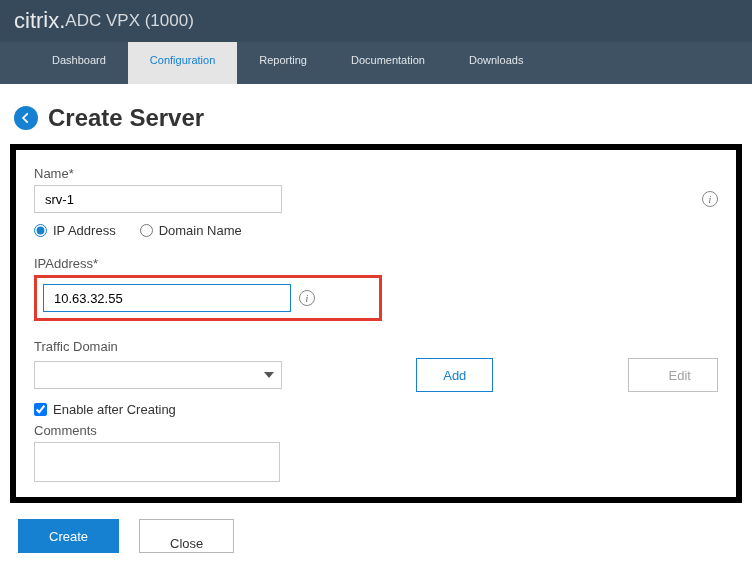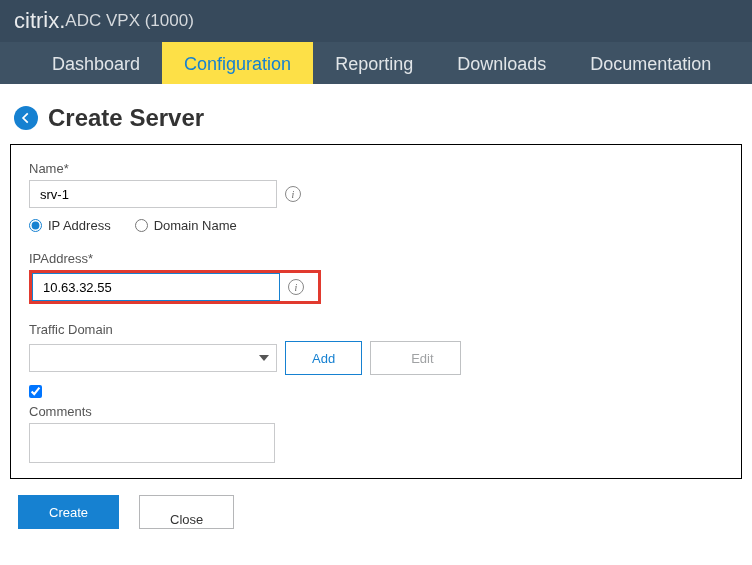--- a/index.html
+++ b/index.html
@@ -2,35 +2,35 @@
 <html><head>
 <meta charset="utf-8">
 <style>
   * { box-sizing: border-box; }
   body { margin: 0; font-family: "Segoe UI", Arial, sans-serif; font-size: 13px; color: #333; background: #fff; width: 752px; }
   .header { background: #374a5c; color: #e4e7ea; display: flex; align-items: center; height: 42px; padding: 0 14px; }
   .logo { font-size: 22px; letter-spacing: 0px; font-weight: 400; margin-right: 0; color: #e8eaec; }
   .logo .dot { font-size: 22px; }
   .product { font-size: 17px; color: #d5d9dd; }
   .tabs { background: #3e5264; display: flex; padding-left: 30px; height: 42px; }
-  .tab { padding: 12px 22px 0 22px; color: #e1e5e8; font-size: 18px; height: 42px; cursor: pointer; }
-  .tab.active { background: #fde047; color: #1681d1; }
+  .tab { padding: 12px 22px 0 22px; color: #e1e5e8; font-size: 11px; height: 42px; cursor: pointer; }
+  .tab.active { background: #e5e5e5; color: #1681d1; }
   .page-title-row { display: flex; align-items: center; padding: 20px 14px 12px 14px; }
   .back-btn { width: 24px; height: 24px; border-radius: 50%; background: #1681d1; color: #fff; display: flex; align-items: center; justify-content: center; margin-right: 10px; cursor: pointer; }
   .back-btn svg { width: 14px; height: 14px; }
   .page-title { font-size: 24px; color: #333; font-weight: 700; }
-  .form-panel { border: 1px solid #000000; margin: 0 10px; padding: 16px 18px 12px 18px; }
+  .form-panel { border: 6px solid #000000; margin: 0 10px; padding: 16px 18px 12px 18px; }
   .field-label { font-size: 13px; color: #555; margin-bottom: 4px; }
   .text-input { width: 248px; height: 28px; border: 1px solid #c9cacc; padding: 2px 10px; font-size: 13px; background: #fff; }
-  .row { display: flex; align-items: center; margin-bottom: 10px; }
+  .row { display: flex; align-items: center; margin-bottom: 10px; justify-content: space-between; }
   .info-icon { width: 16px; height: 16px; border: 1px solid #888; border-radius: 50%; color: #666; font-size: 10px; display: inline-flex; align-items: center; justify-content: center; margin-left: 8px; font-style: italic; font-family: Georgia, serif; }
   .radio-row { display: flex; gap: 24px; margin: 10px 0 18px 0; }
   .radio-item input { margin: 0 6px 0 0; accent-color:#1681d1; }
   .radio-item { display: flex; align-items: center; font-size: 13px; color: #333; }
-  .highlight-box { border: 3px solid #e13a2f; padding: 0; width: 292px; display: flex; align-items: center; margin-bottom: 18px; }
+  .highlight-box { border: 3px solid #e13a2f; padding: 6px; width: 348px; display: flex; align-items: center; margin-bottom: 18px; }
   .highlight-box .text-input { border: 1px solid #1681d1; width: 248px; }
   .select { width: 248px; height: 28px; border: 1px solid #c9cacc; background: #fff; appearance: none; padding: 2px 10px; position: relative; }
   .select-wrap { position: relative; display: inline-block; width: 248px; }
   .select-wrap::after { content: ""; position: absolute; right: 8px; top: 11px; border-left: 5px solid transparent; border-right: 5px solid transparent; border-top: 6px solid #555; pointer-events: none; }
   .btn { height: 34px; border: 1px solid #1681d1; color: #1681d1; background: #fff; padding: 0 26px; font-size: 13px; cursor: pointer; margin-left: 8px; }
   .btn.disabled { border-color: #bfc1c3; color: #a0a2a4; cursor: default; padding-left: 40px; }
   .btn.primary { background: #1681d1; color: #fff; border-color: #1681d1; padding: 0 30px; }
   .btn.secondary { padding: 16px 30px; color:#333; border-color:#b5b6b8; }
   .checkbox-row { display: flex; align-items: center; margin: 10px 0 6px 0; }
   .checkbox-row input { margin: 0 6px 0 0; }
@@ -42,22 +42,22 @@
 
 <div class="header">
   <span class="logo"><span>citr</span><span style="display:inline-block;transform:translateY(-1px);">i</span><span>x</span><span class="dot">.</span></span>
   <span class="product">ADC VPX (1000)</span>
 </div>
 
 <div class="tabs">
   <div class="tab">Dashboard</div>
   <div class="tab active">Configuration</div>
   <div class="tab">Reporting</div>
+  <div class="tab">Documentation</div>
   <div class="tab">Downloads</div>
-  <div class="tab">Documentation</div>
 </div>
 
 <div class="page-title-row">
   <div class="back-btn">
     <svg viewBox="0 0 24 24" fill="none" stroke="#fff" stroke-width="3">
         <path d="M15 4 L7 12 L15 20"></path>
       </svg>
   </div>
   <div class="page-title">Create Server</div>
 </div>
@@ -90,20 +90,21 @@
   <div class="row">
     <div class="select-wrap">
       <select class="select"><option></option></select>
     </div>
     <button class="btn">Add</button>
     <button class="btn disabled" disabled="">Edit</button>
   </div>
 
   <div class="checkbox-row">
     <input type="checkbox" checked="" style="">
+    <span>Enable after Creating</span>
   </div>
 
   <div class="field-label">Comments</div>
   <textarea class="textarea" style=""></textarea>
 </div>
 
 <div class="footer-row">
   <button class="btn primary">Create</button>
   <button class="btn secondary">Close</button>
 </div>

